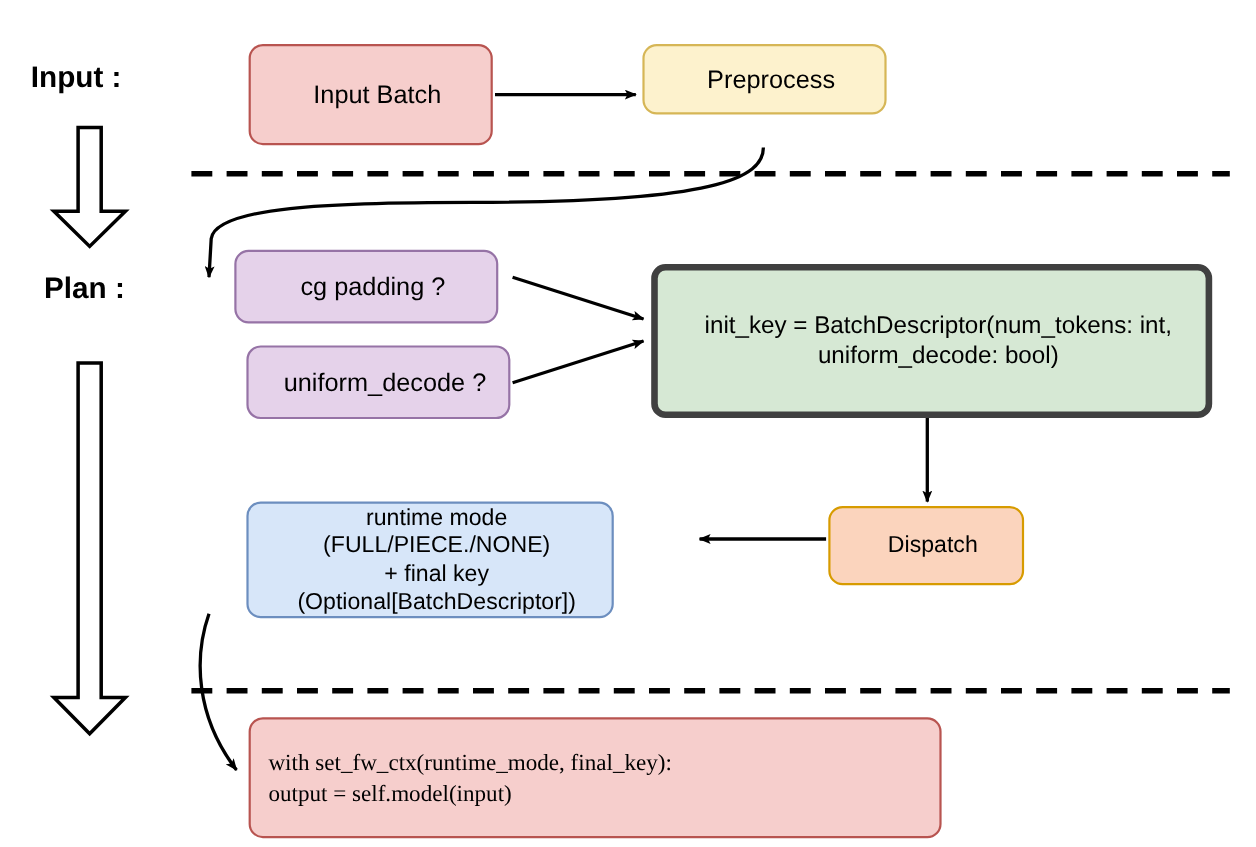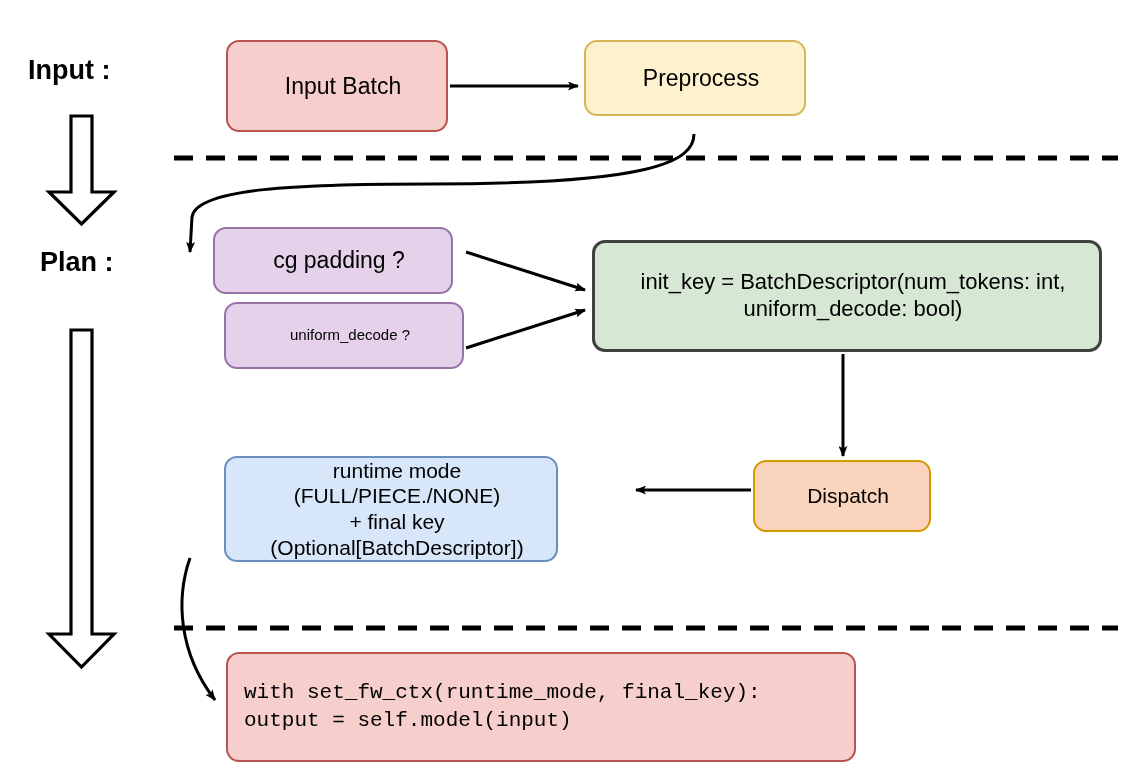--- a/index.html
+++ b/index.html
@@ -55,41 +55,41 @@
   }
 
   
   .node-input-batch {
     left: 226px; top: 28px; width: 222px; height: 92px;
     background: #f6cecc;
     border: 2px solid #b85450;
     font-size: 23px;
   }
   .node-preprocess {
-    left: 584px; top: 28px; width: 222px; height: 76px;
+    left: 584px; top: 28px; width: 222px; height: 64px;
     background: #fdf2cd;
     border: 2px solid #d6b656;
     font-size: 23px;
   }
   .node-cg-padding {
     left: 213px; top: 215px; width: 240px; height: 67px;
     background: #e5d2ea;
     border: 2px solid #9673a6;
     font-size: 23px;
   }
   .node-uniform-decode {
-    left: 224px; top: 290px; width: 240px; height: 67px;
+    left: 224px; top: 302px; width: 240px; height: 67px;
     background: #e5d2ea;
     border: 2px solid #9673a6;
-    font-size: 15px;
+    font-size: 23px;
   }
   .node-init-key {
-    left: 592px; top: 228px; width: 510px; height: 112px;
+    left: 592px; top: 228px; width: 510px; height: 140px;
     background: #d6e8d4;
-    border: 3px solid #404040;
+    border: 6px solid #404040;
     font-size: 22px;
   }
   .node-cudagraph-dispatcher {
     left: 750px; top: 446px; width: 352px; height: 108px;
     background: #fde0c8;
     border: 2px solid #d79b00;
     font-size: 25px;
     justify-content: flex-end;
     align-items: flex-start;
     padding-top: 14px;
@@ -104,21 +104,21 @@
   .node-runtime-mode {
     left: 224px; top: 444px; width: 334px; height: 106px;
     background: #d7e6f9;
     border: 2px solid #6c8ebf;
     font-size: 21px;
   }
   .node-exec-code {
     left: 226px; top: 640px; width: 630px; height: 110px;
     background: #f6cecc;
     border: 2px solid #b85450;
-    font-family: Liberation Mono, monospace;
+    font-family: Liberation Serif, serif;
     font-size: 21px;
     justify-content: flex-start;
     padding-left: 6px;
   }
   .node-exec-code .node-text {
     text-align: left;
     line-height: 1.35;
   }
 </style>
 </head>

